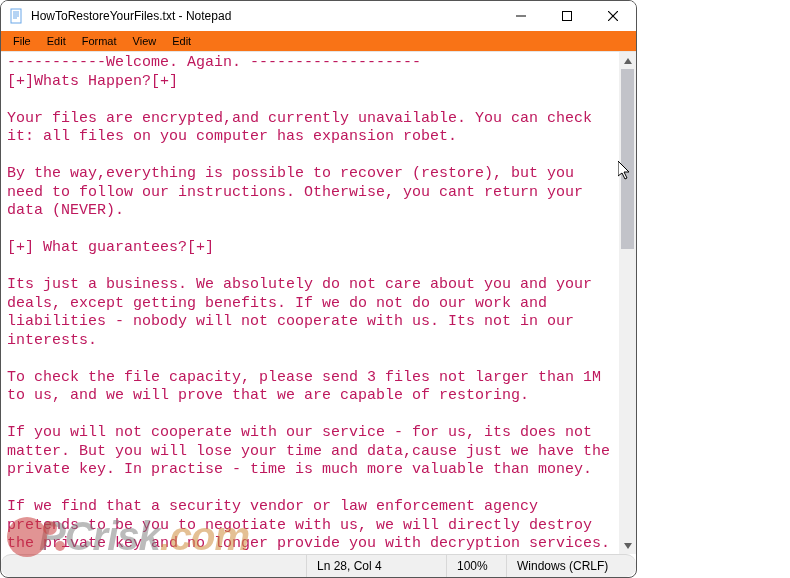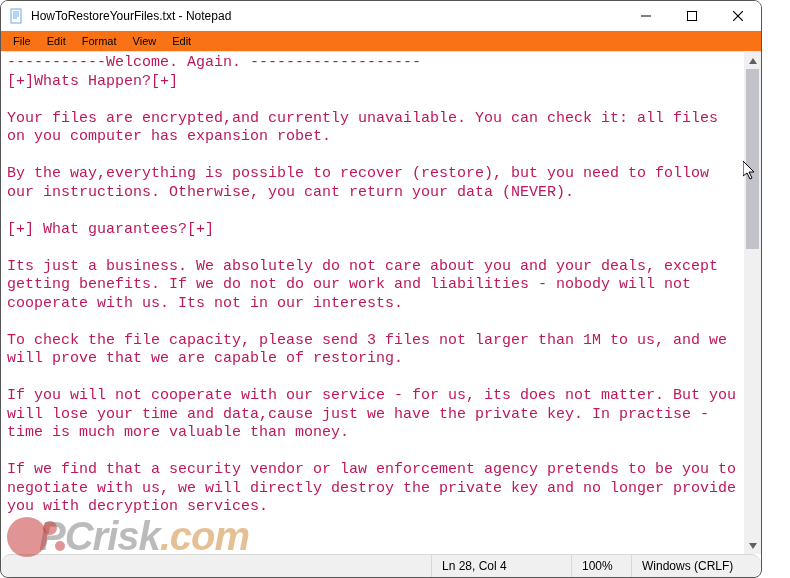--- a/index.html
+++ b/index.html
@@ -6,21 +6,21 @@
   html, body {
     margin: 0;
     padding: 0;
     width: 790px;
     height: 578px;
     overflow: hidden;
     font-family: "Segoe UI", Tahoma, sans-serif;
     background: #fff;
   }
   .window {
-    width: 762px;
+    width: 637px;
     height: 578px;
     background: #fff;
     border: 1px solid #555;
     border-radius: 8px;
     display: flex;
     flex-direction: column;
     position: relative;
     overflow: hidden;
   }
   .titlebar {

